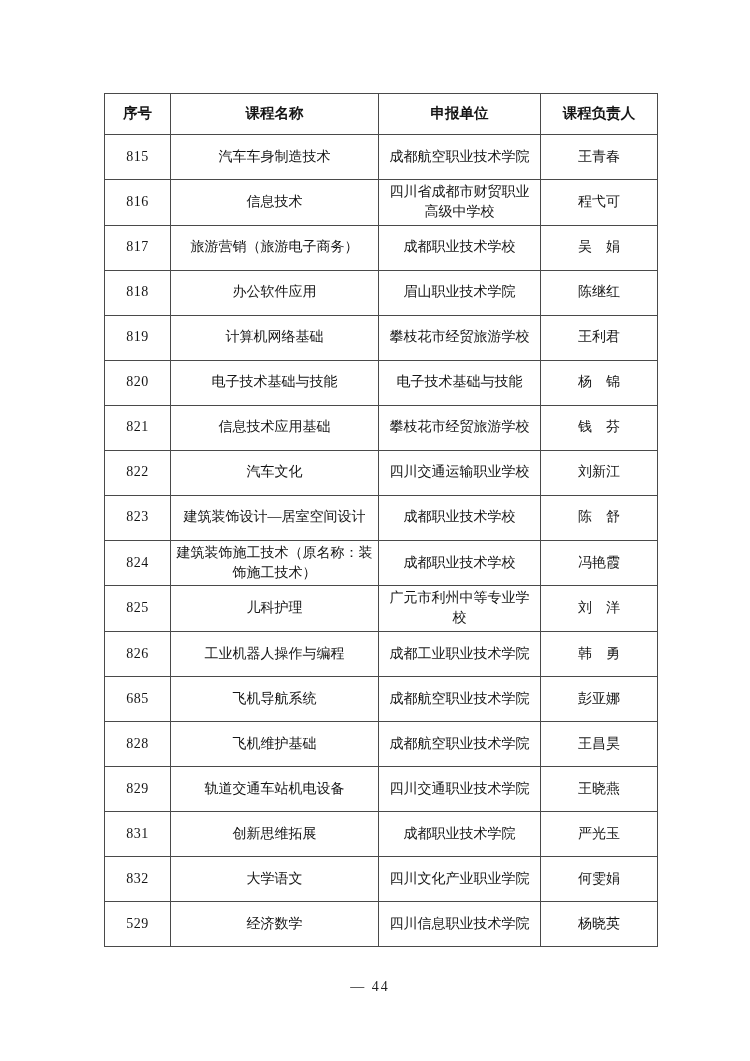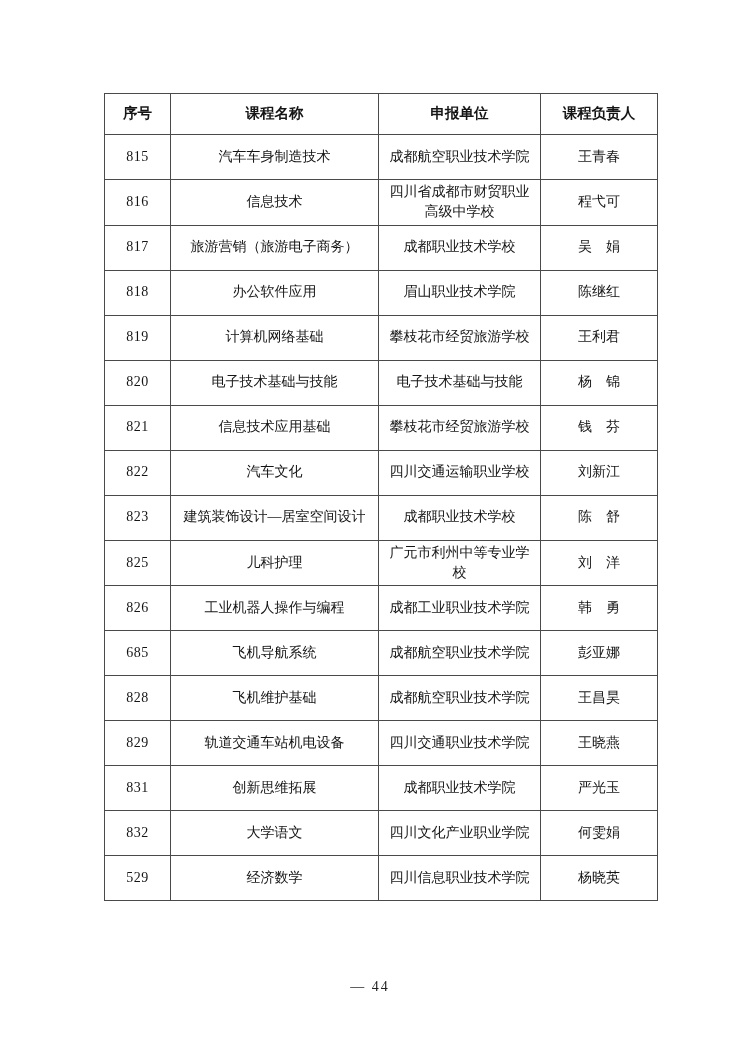--- a/index.html
+++ b/index.html
@@ -136,20 +136,26 @@
           <td data-name="cell-unit">四川交通运输职业学校</td>
           <td data-name="cell-leader">刘新江</td>
         </tr>
         <tr data-name="table-row">
           <td data-name="cell-no">823</td>
           <td data-name="cell-course">建筑装饰设计—居室空间设计</td>
           <td data-name="cell-unit">成都职业技术学校</td>
           <td data-name="cell-leader">陈　舒</td>
         </tr>
         <tr data-name="table-row">
+          <td data-name="cell-no">824</td>
+          <td data-name="cell-course">建筑装饰施工技术（原名称：装饰施工技术）</td>
+          <td data-name="cell-unit">成都职业技术学校</td>
+          <td data-name="cell-leader">冯艳霞</td>
+        </tr>
+        <tr data-name="table-row">
           <td data-name="cell-no">825</td>
           <td data-name="cell-course">儿科护理</td>
           <td data-name="cell-unit">广元市利州中等专业学校</td>
           <td data-name="cell-leader">刘　洋</td>
         </tr>
         <tr data-name="table-row">
           <td data-name="cell-no">826</td>
           <td data-name="cell-course">工业机器人操作与编程</td>
           <td data-name="cell-unit">成都工业职业技术学院</td>
           <td data-name="cell-leader">韩　勇</td>

